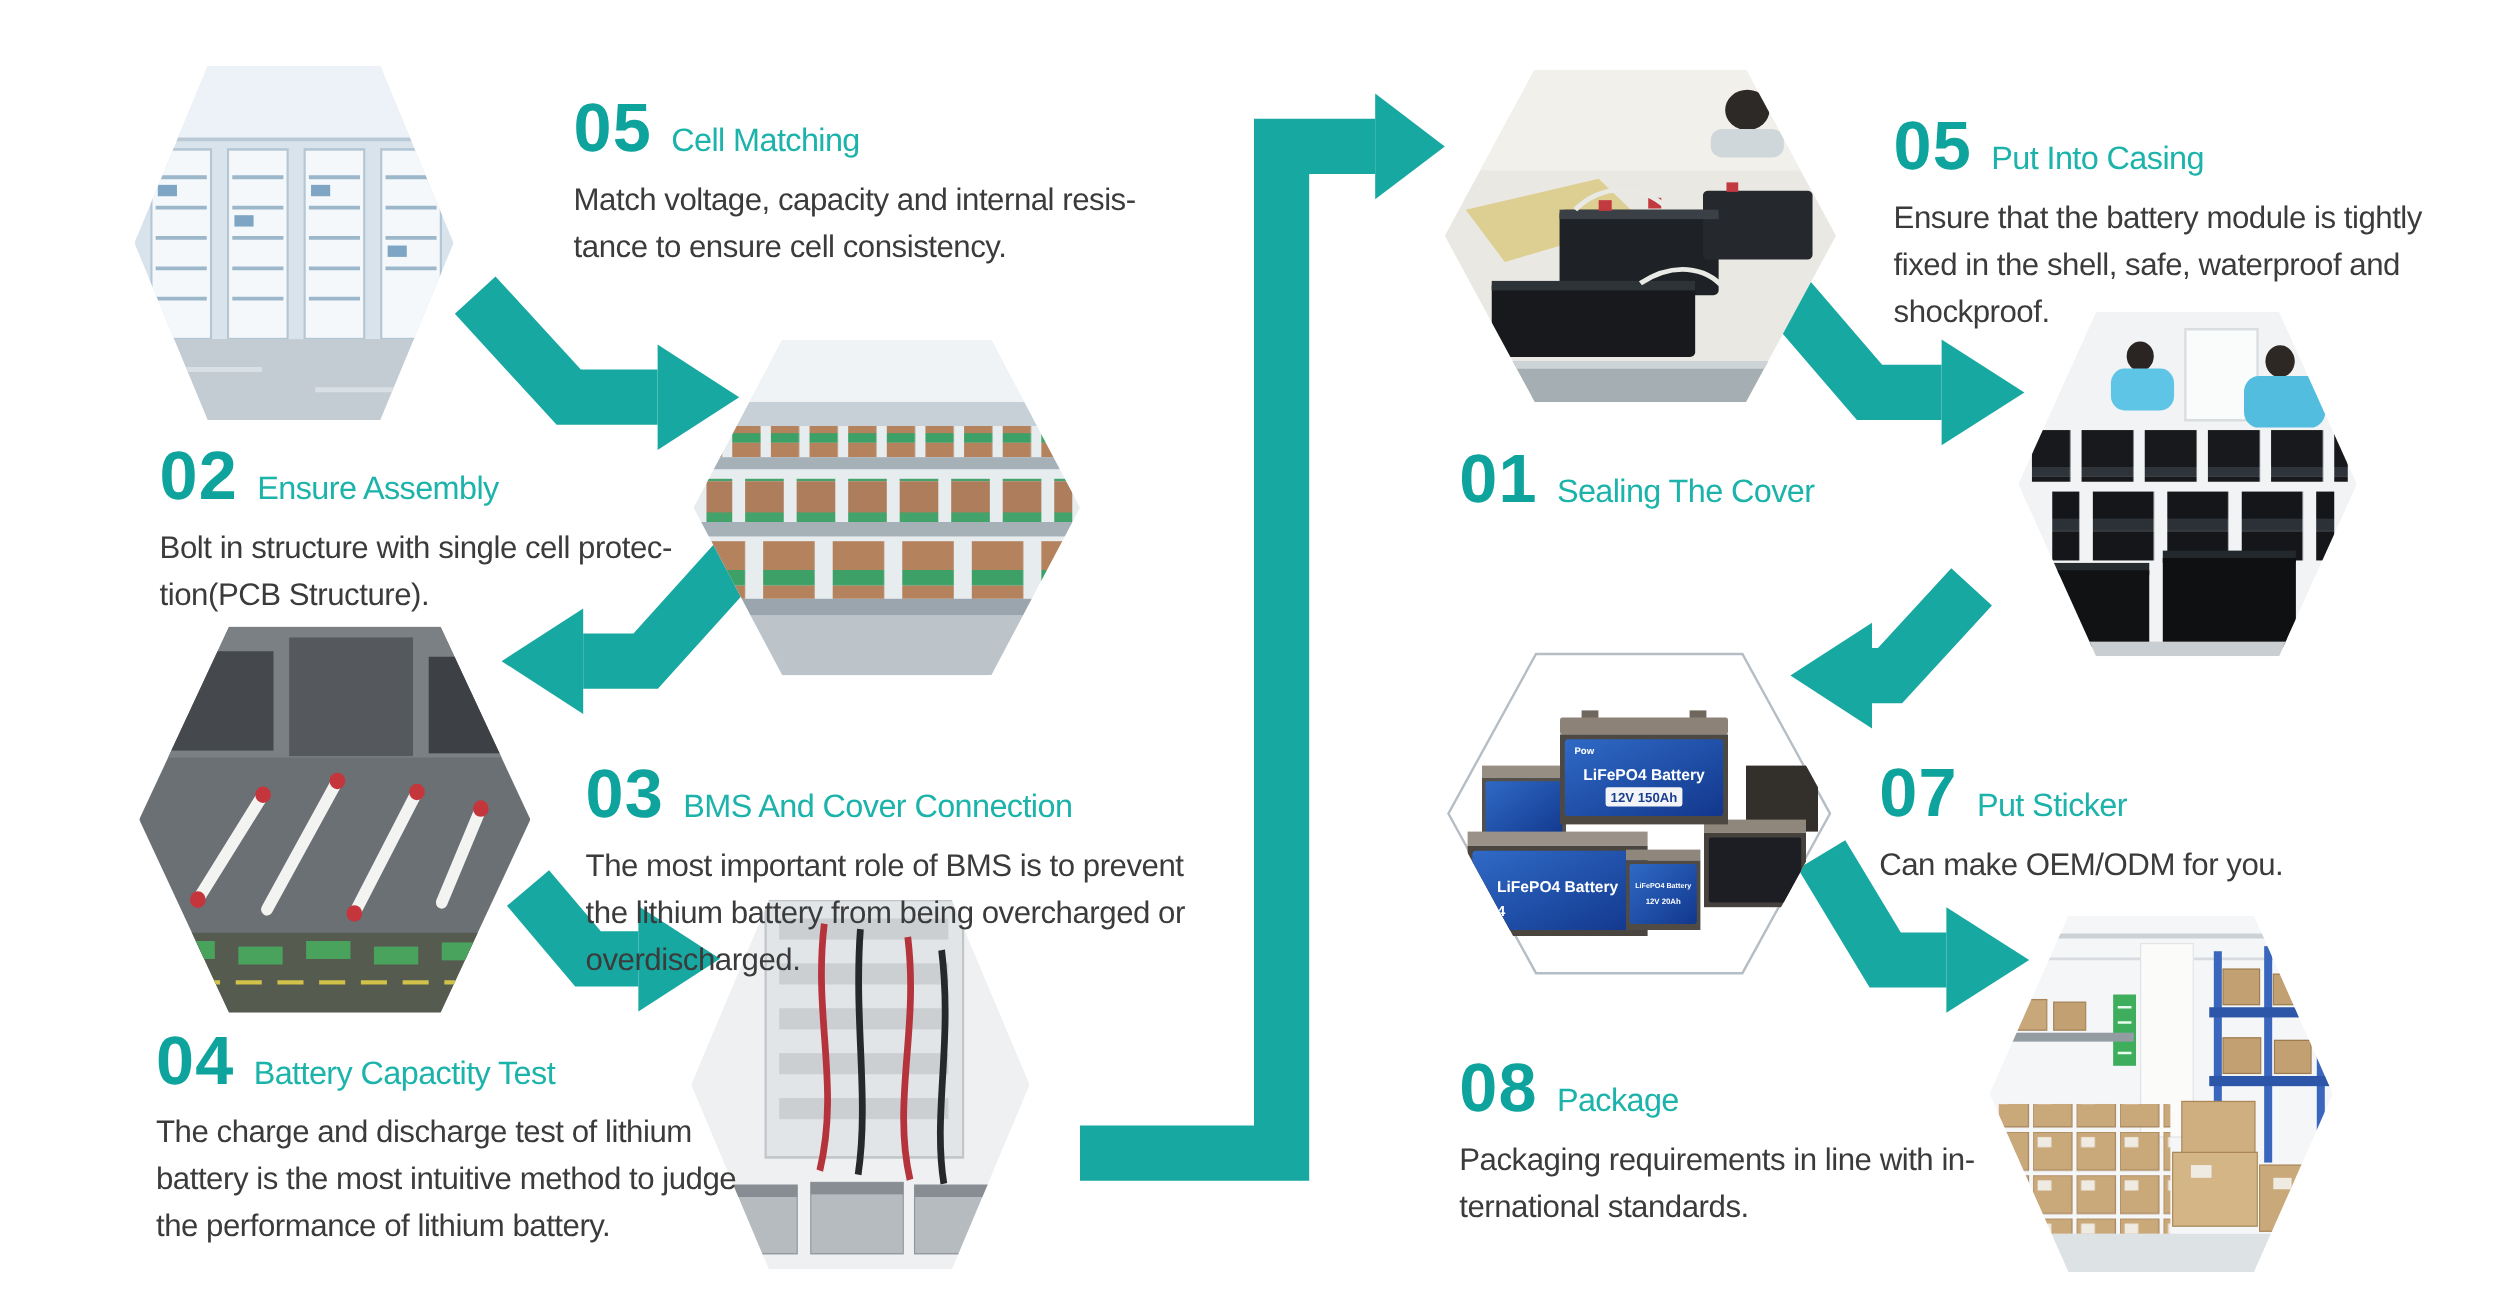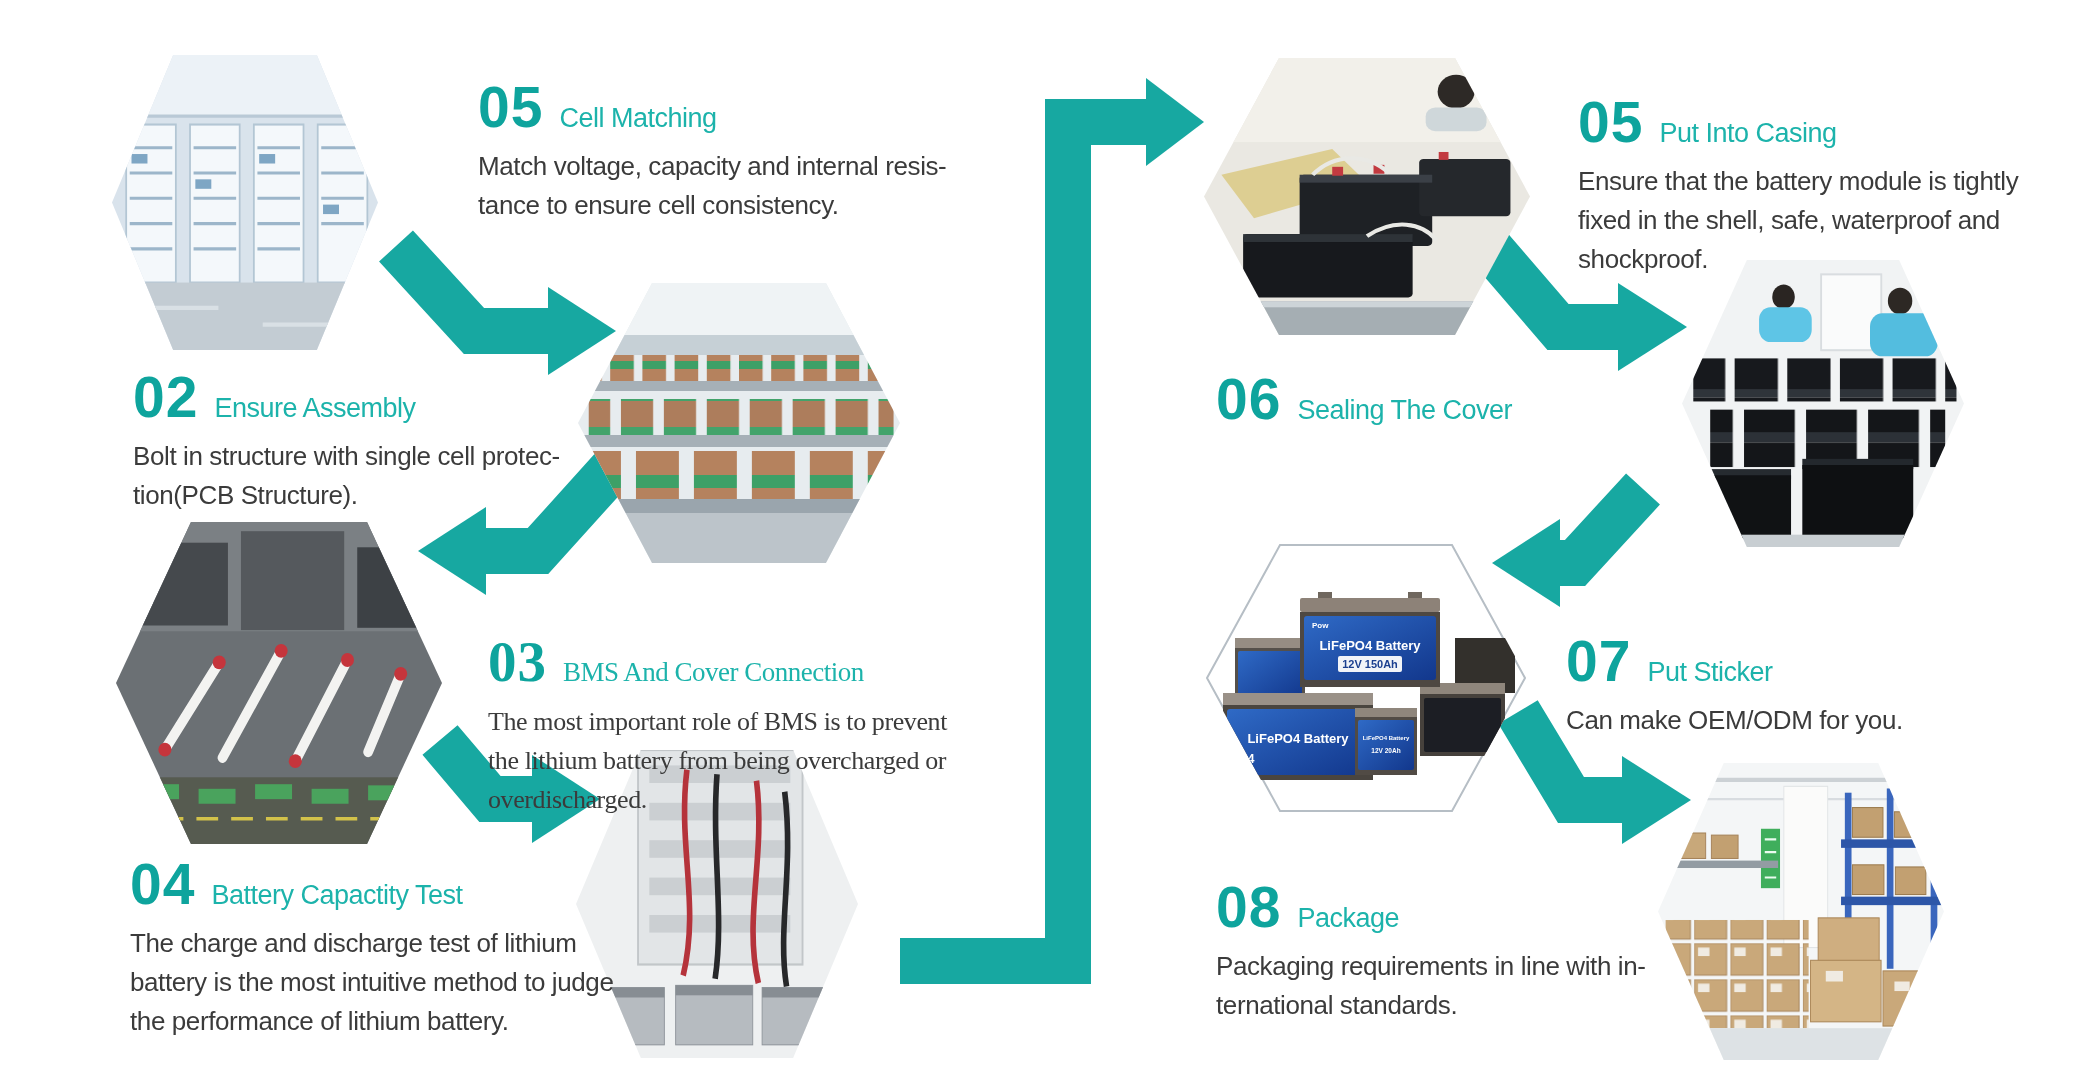--- a/index.html
+++ b/index.html
@@ -361,21 +361,21 @@
 
   <div class="step" style="left:133px;top:366px;">
     <div class="head">
       <span class="num">02</span>
       <span class="title">Ensure Assembly</span>
     </div>
     <div class="desc">Bolt in structure with single cell protec-
 tion(PCB Structure).</div>
   </div>
 
-  <div class="step" style="left:488px;top:631px;font-family:Liberation Serif, serif;">
+  <div class="step" style="left:488px;top:631px;">
     <div class="head">
       <span class="num">03</span>
       <span class="title">BMS And Cover Connection</span>
     </div>
     <div class="desc">The most important role of BMS is to prevent
 the lithium battery from being overcharged or
 overdischarged.</div>
   </div>
 
   <div class="step" style="left:130px;top:853px;">
@@ -393,21 +393,21 @@
       <span class="num">05</span>
       <span class="title">Put  Into Casing</span>
     </div>
     <div class="desc">Ensure that the battery module is tightly
 fixed in the shell, safe, waterproof and
 shockproof.</div>
   </div>
 
   <div class="step" style="left:1216px;top:368px;">
     <div class="head">
-      <span class="num">06</span>
+      <span class="num">01</span>
       <span class="title">Sealing The Cover</span>
     </div>
   </div>
 
   <div class="step" style="left:1566px;top:630px;text-align:center;">
     <div class="head">
       <span class="num">07</span>
       <span class="title">Put Sticker</span>
     </div>
     <div class="desc">Can make OEM/ODM for you.</div>

